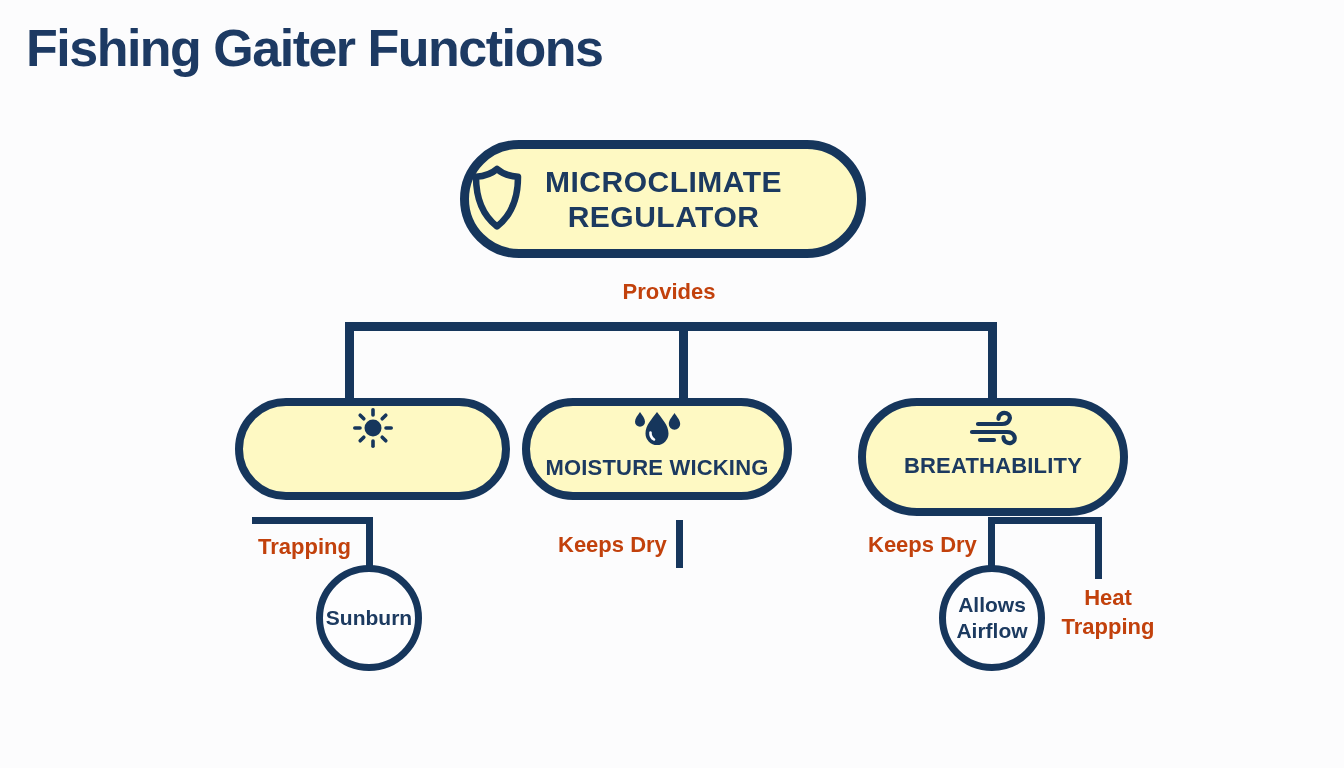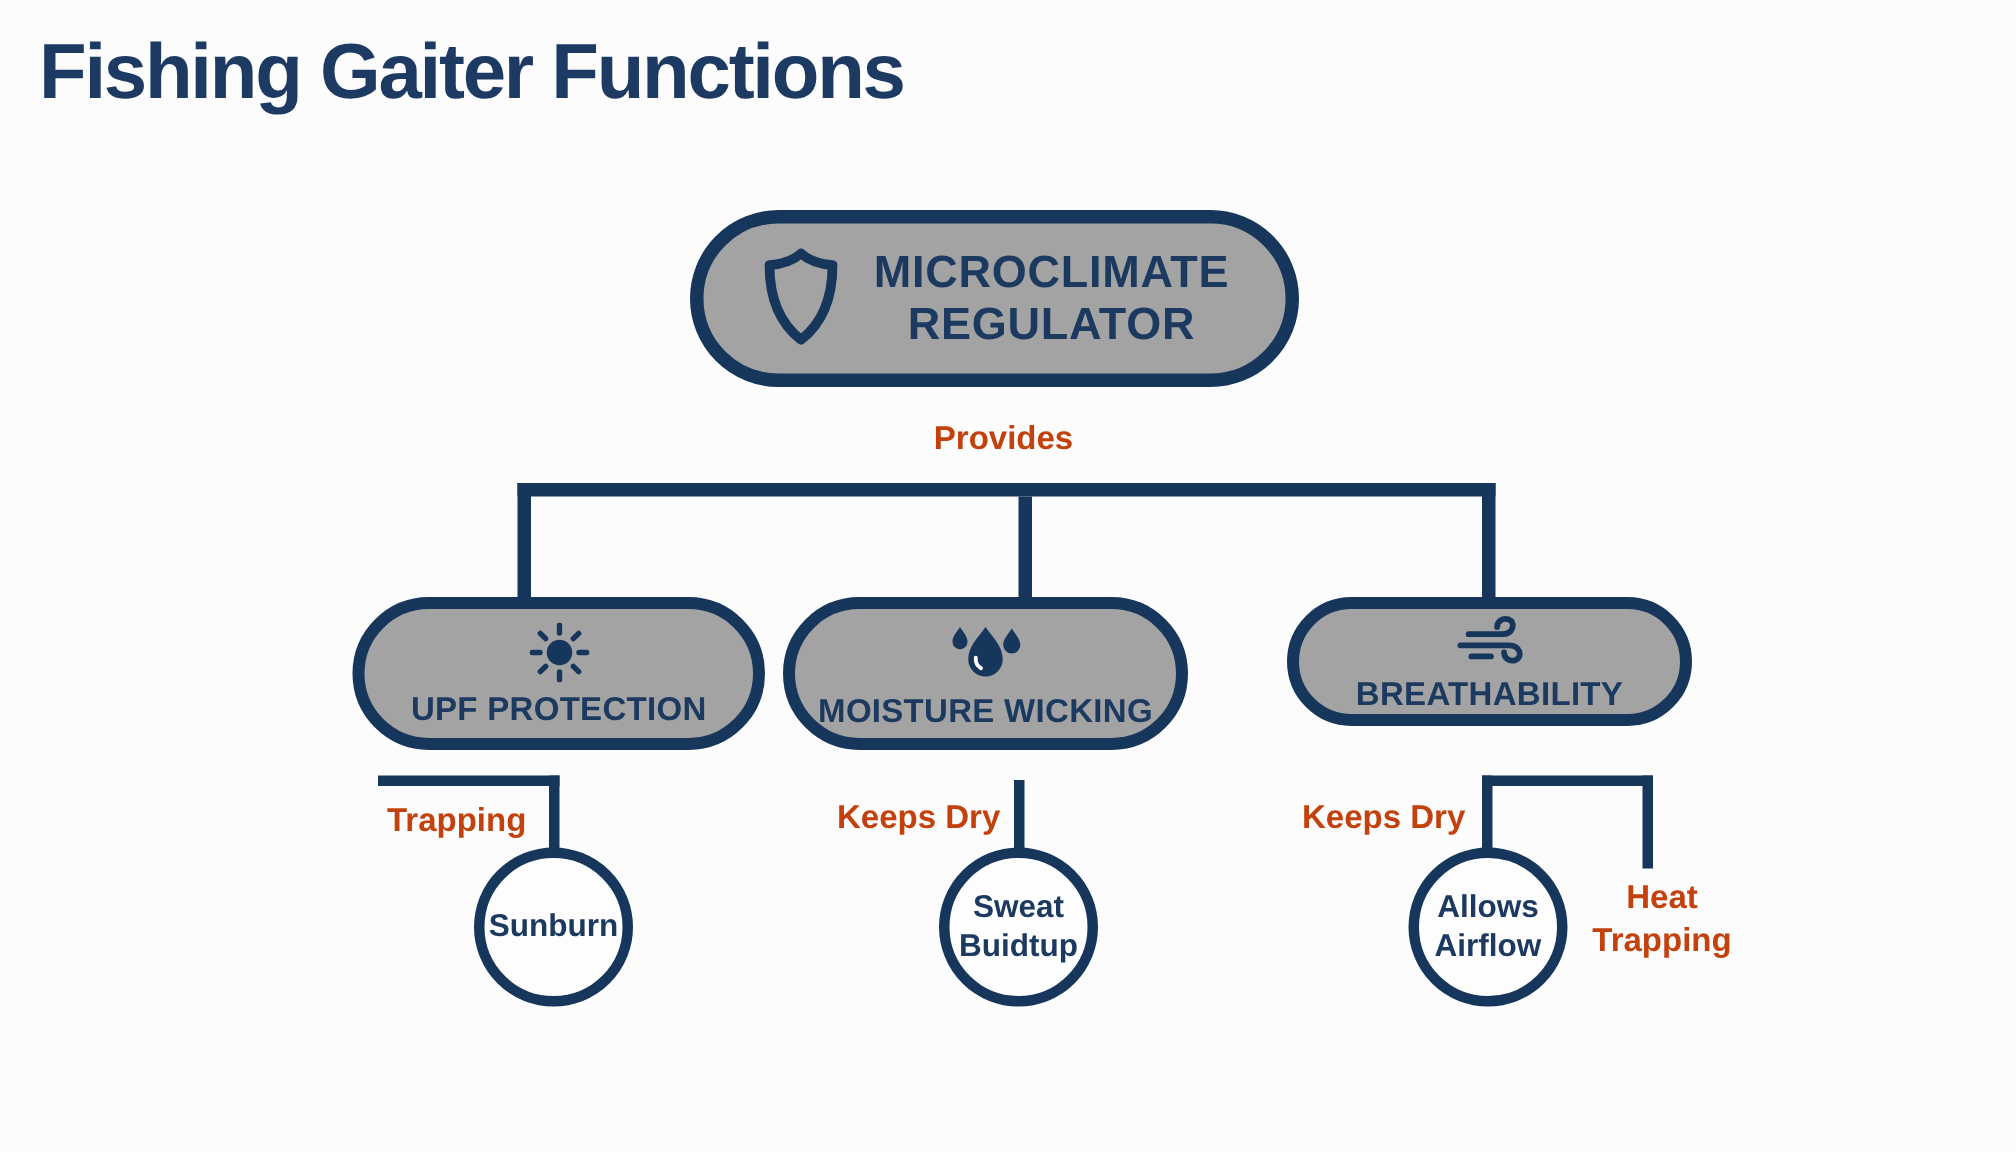--- a/index.html
+++ b/index.html
@@ -26,26 +26,25 @@
     color: #1d3a63;
     white-space: nowrap;
   }
   .line {
     position: absolute;
     background: #16365c;
   }
   .pill {
     position: absolute;
     box-sizing: border-box;
-    background: #a3a3a3;
+    background: #fef9c3;
     border: 8px solid #16365c;
     border-radius: 999px;
     display: flex;
     align-items: center;
-    justify-content: center;
   }
   .pill.root {
     left: 460px; top: 140px;
     width: 406px; height: 118px;
     border-width: 9px;
     flex-direction: row;
     gap: 20px;
   }
   .root-label {
     font-size: 30px;
@@ -128,56 +127,52 @@
         <line x1="20" y1="1.8" x2="20" y2="7"></line>
         <line x1="20" y1="33" x2="20" y2="38.2"></line>
         <line x1="1.8" y1="20" x2="7" y2="20"></line>
         <line x1="33" y1="20" x2="38.2" y2="20"></line>
         <line x1="7.2" y1="7.2" x2="10.8" y2="10.8"></line>
         <line x1="29.2" y1="29.2" x2="32.8" y2="32.8"></line>
         <line x1="7.2" y1="32.8" x2="10.8" y2="29.2"></line>
         <line x1="29.2" y1="10.8" x2="32.8" y2="7.2"></line>
       </g>
     </svg>
-    <div class="pill-label">UPF PROTECTION</div>
   </div>
 
   <div class="pill child" style="left: 522px; top: 398px; width: 270px; height: 102px;">
     <svg class="icon" width="52" height="42" viewBox="0 0 52 42">
       <path d="M26 4 C21 11 14.5 17 14.5 25.5 A11.5 11.5 0 0 0 37.5 25.5 C37.5 17 31 11 26 4 Z" fill="#16365c"></path>
       <path d="M9 4 C6.8 7.5 4 10.2 4 13.8 A5 5 0 0 0 14 13.8 C14 10.2 11.2 7.5 9 4 Z" fill="#16365c"></path>
       <path d="M43.5 5 C41 9 37.8 12 37.8 16 A5.7 5.7 0 0 0 49.2 16 C49.2 12 46 9 43.5 5 Z" fill="#16365c"></path>
       <path d="M19.5 24.5 A7.5 7.5 0 0 0 23 31.5" fill="none" stroke="#ffffff" stroke-width="2.6" stroke-linecap="round"></path>
     </svg>
     <div class="pill-label">MOISTURE WICKING</div>
   </div>
 
-  <div class="pill child" style="left: 858px; top: 398px; width: 270px; height: 86px;">
+  <div class="pill child" style="left: 858px; top: 398px; width: 270px; height: 118px;">
     <svg class="icon" width="54" height="40" viewBox="0 0 54 40">
       <g fill="none" stroke="#16365c" stroke-width="4.2" stroke-linecap="round">
         <path d="M12 16 H36 C44 16 46.5 7.5 40.5 5.3 C36.5 3.9 32.5 6.8 32.5 10.8"></path>
         <path d="M6 24 H41 C49 24 51.5 32.5 45.5 34.7 C41.5 36.1 37.5 33.2 37.5 29.2"></path>
         <path d="M14 32 H28"></path>
       </g>
     </svg>
     <div class="pill-label">BREATHABILITY</div>
   </div>
 
   <div class="line" style="left: 252px; top: 517px; width: 121px; height: 7px;"></div>
   <div class="line" style="left: 366px; top: 517px; width: 7px; height: 52px;"></div>
   <div class="edge-label" style="left: 258px; top: 534px;">Trapping</div>
   <div class="circle-node" style="left: 316px; top: 565px;">
     <span>Sunburn</span>
   </div>
 
   <div class="line" style="left: 676px; top: 520px; width: 7px; height: 48px;"></div>
   <div class="edge-label" style="left: 558px; top: 532px; width: 108px; text-align: right;">Keeps Dry</div>
-  <div class="circle-node" style="left: 626px; top: 565px;">
-    <span class="multiline" style="width: 86px;">Sweat Buidtup</span>
-  </div>
 
   <div class="line" style="left: 988px; top: 517px; width: 7px; height: 52px;"></div>
   <div class="line" style="left: 988px; top: 517px; width: 114px; height: 7px;"></div>
   <div class="line" style="left: 1095px; top: 517px; width: 7px; height: 62px;"></div>
   <div class="edge-label" style="left: 868px; top: 532px; width: 108px; text-align: right;">Keeps Dry</div>
   <div class="circle-node" style="left: 939px; top: 565px;">
     <span class="multiline" style="width: 86px;">Allows Airflow</span>
   </div>
   <div class="edge-label multiline" style="left: 1048px; top: 584px; width: 120px; text-align: center; line-height: 1.3;">Heat Trapping</div>
 

